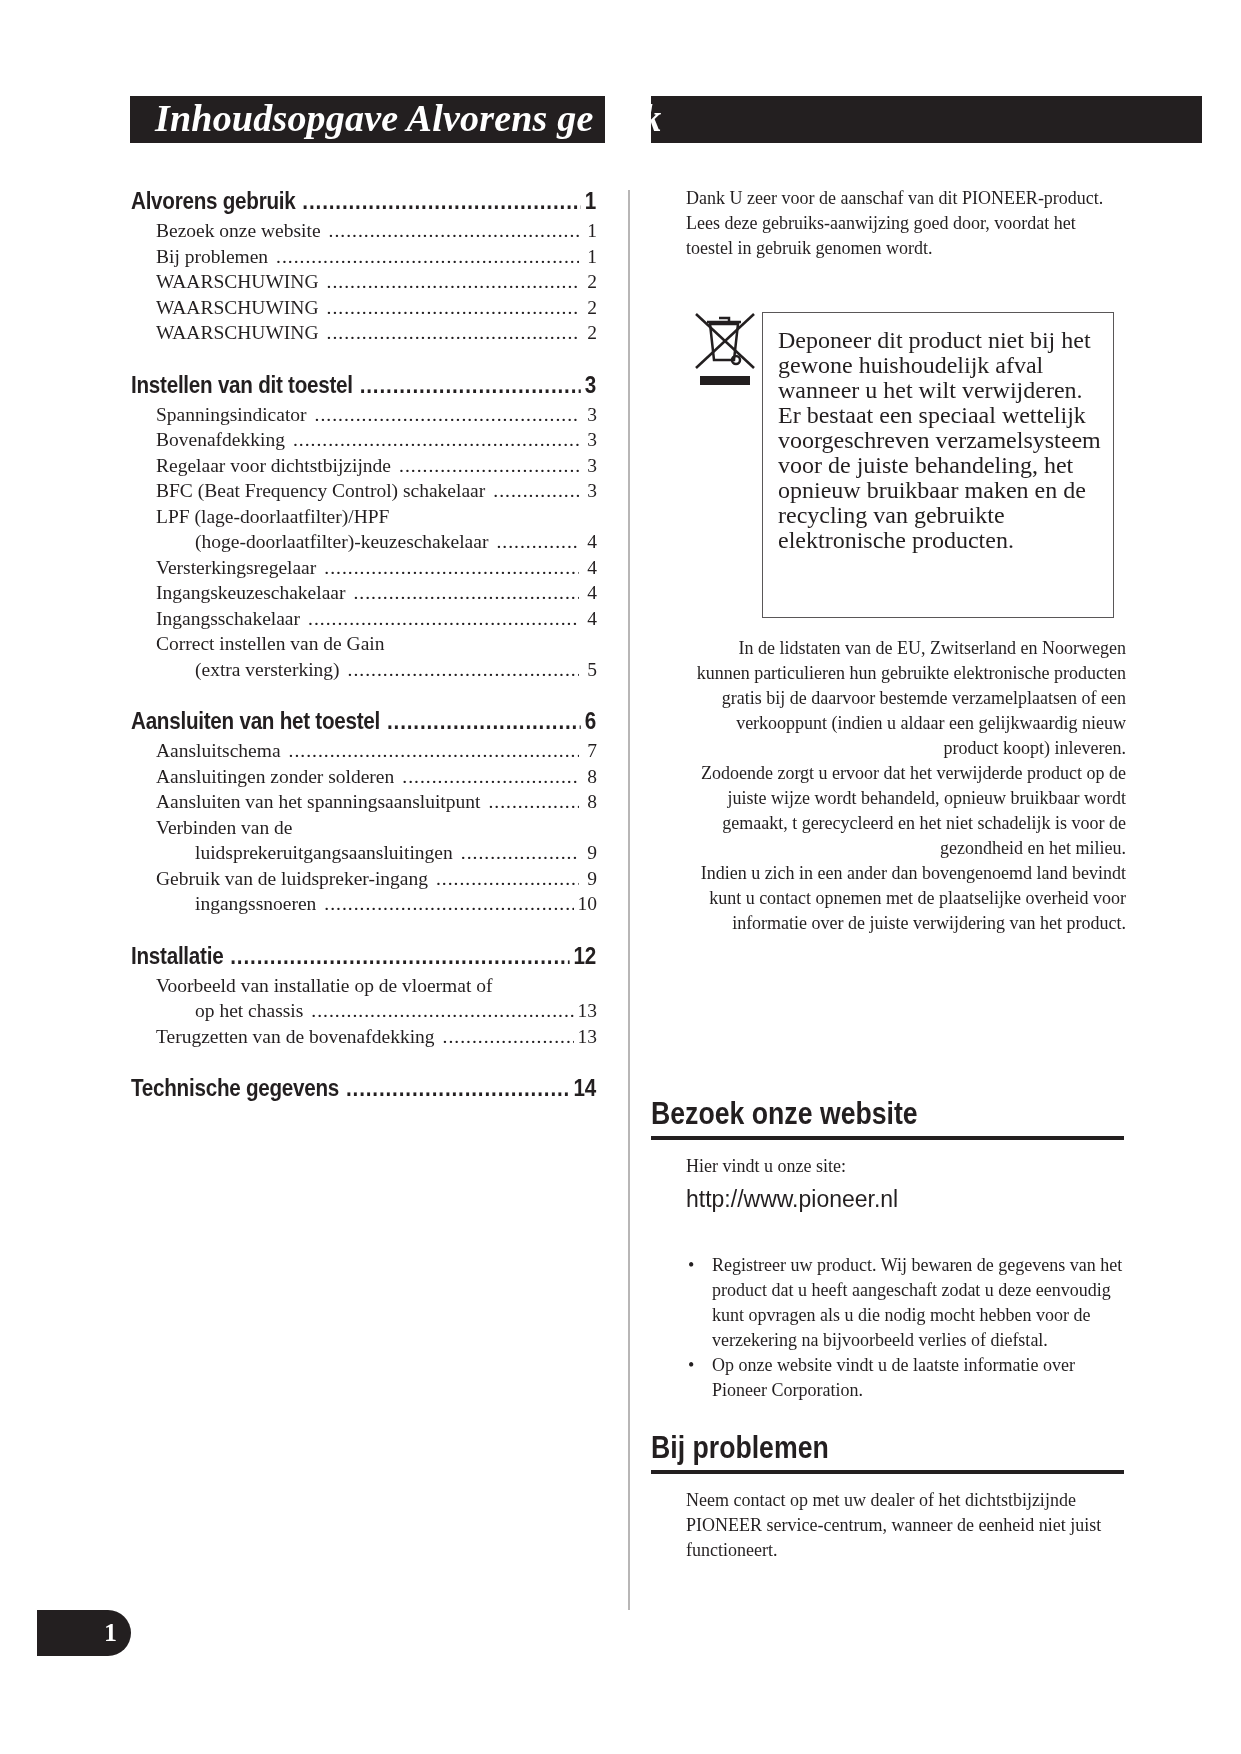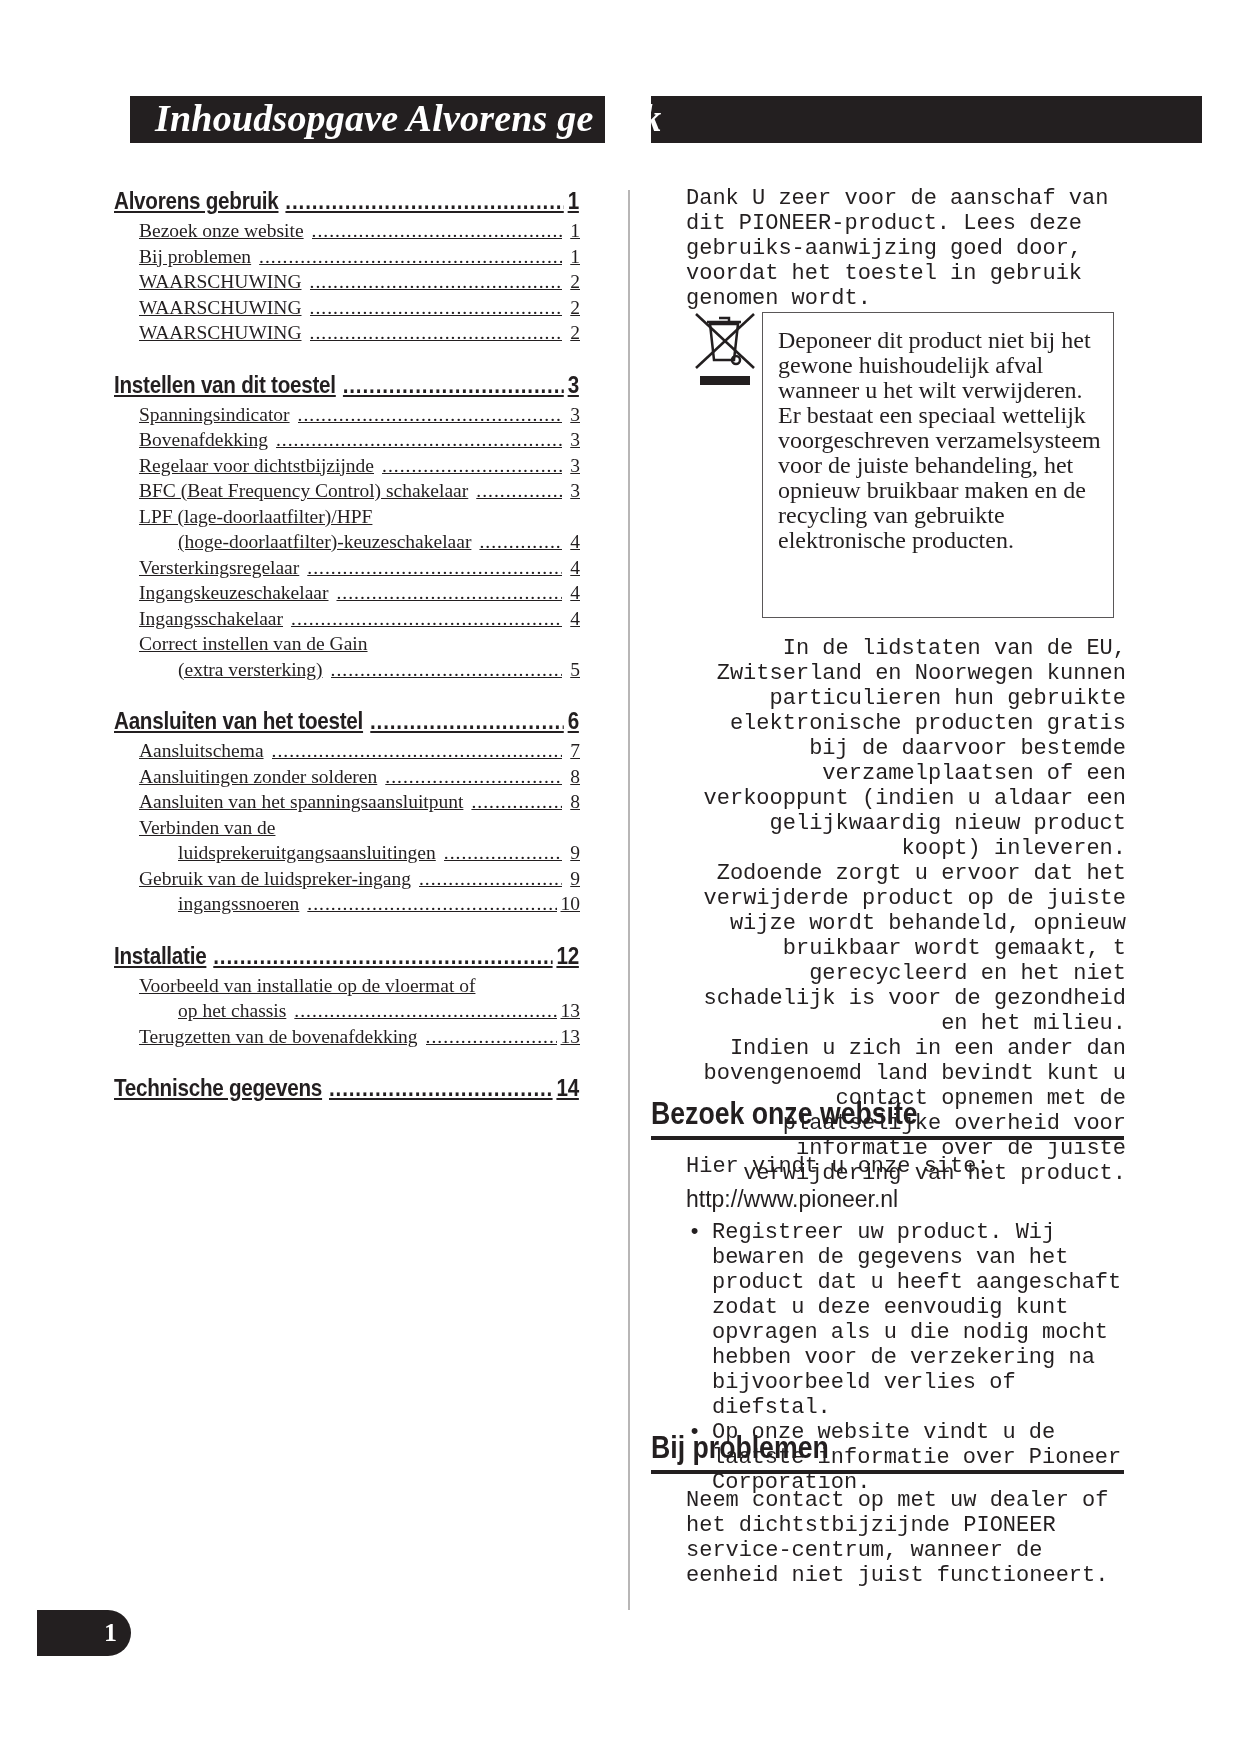--- a/index.html
+++ b/index.html
@@ -12,37 +12,37 @@
   .hdr-title { position: absolute; top: 92px; left: 155px; font-family: "Liberation Serif", "DejaVu Serif", serif;
                font-style: italic; font-weight: bold; font-size: 38px; color: #fff; white-space: nowrap;
                line-height: 52px; letter-spacing: 0.2px; }
   .hdr-title .gap { display: inline-block; width: 38px; }
   .hdr-mask { position: absolute; top: 90px; left: 605px; width: 46px; height: 58px; background: #fff; }
 
   
   .divider { position: absolute; left: 628px; top: 190px; width: 2px; height: 1420px; background: #b8b6b6; }
 
   
-  .toc { position: absolute; left: 114px; top: 184px; width: 466px; text-decoration: underline; }
+  .toc { position: absolute; left: 131px; top: 184px; width: 466px; }
   .toc-section { margin-bottom: 22px; }
   .toc-head { display: flex; align-items: baseline; font-family: "Liberation Sans", "DejaVu Sans", sans-serif;
               font-weight: bold; font-size: 24px; line-height: 34px; transform: scaleX(0.86); transform-origin: left;
               width: 116%; letter-spacing: -0.3px; }
   .toc-row { display: flex; align-items: baseline; font-family: "Liberation Serif", "DejaVu Serif", serif;
              font-size: 19.5px; line-height: 25.5px; padding-left: 25px; }
   .toc-row.cont { padding-left: 64px; }
   .toc-row .dots, .toc-head .dots { flex: 1; overflow: hidden; white-space: nowrap; margin: 0 4px 0 8px; letter-spacing: 1px; }
   .toc-row .dots::after, .toc-head .dots::after { content: "........................................................................................................................"; }
   .toc-row .pg { text-align: right; min-width: 14px; }
   .toc-row .label, .toc-head .label { white-space: nowrap; }
   .toc-row.nodots { display: block; }
 
   
-  .rcol { position: absolute; left: 686px; width: 440px; font-family: Liberation Mono, monospace;
-          font-size: 22px; line-height: 25px; }
+  .rcol { position: absolute; left: 686px; width: 440px; font-family: Liberation Serif, serif;
+          font-size: 18px; line-height: 25px; }
   .p-intro { top: 186px; }
   .weee-icon { position: absolute; left: 692px; top: 310px; width: 66px; height: 80px; }
   .weee-box { position: absolute; left: 762px; top: 312px; width: 352px; height: 306px; border: 1.5px solid #5a5758; box-sizing: border-box; }
   .weee-text { position: absolute; left: 778px; top: 328px; width: 330px; font-family: "Liberation Serif", "DejaVu Serif", serif;
                font-size: 24px; line-height: 25px; }
   .p-eu { top: 636px; text-align: right; }
   .section-title { position: absolute; left: 651px; width: 473px; font-family: "Liberation Sans", "DejaVu Sans", sans-serif;
                    font-weight: bold; font-size: 31px; line-height: 40px; border-bottom: 4px solid #231f20;
                    padding-bottom: 2px; }
   .section-title span { display: inline-block; transform: scaleX(0.86); transform-origin: left; }
@@ -244,21 +244,21 @@
 
 <div class="rcol p-eu" style="position:absolute;">
   <div>In de lidstaten van de EU, Zwitserland en Noorwegen kunnen particulieren hun gebruikte elektronische producten gratis bij de daarvoor bestemde verzamelplaatsen of een verkooppunt (indien u aldaar een gelijkwaardig nieuw product koopt) inleveren.</div>
   <div>Zodoende zorgt u ervoor dat het verwijderde product op de juiste wijze wordt behandeld, opnieuw bruikbaar wordt gemaakt, t gerecycleerd en het niet schadelijk is voor de gezondheid en het milieu.</div>
   <div>Indien u zich in een ander dan bovengenoemd land bevindt kunt u contact opnemen met de plaatselijke overheid voor informatie over de juiste verwijdering van het product.</div>
 </div>
 
 <div class="section-title st-web"><span>Bezoek onze website</span></div>
 <div class="rcol p-site" style="position:absolute;">Hier vindt u onze site:</div>
 <div class="url">http://www.pioneer.nl</div>
-<div class="rcol bullets" style="position:absolute;">
+<div class="rcol bullets" style="position:absolute;margin-top:33px;">
   <div class="bullet">Registreer uw product. Wij bewaren de gegevens van het product dat u heeft aangeschaft zodat u deze eenvoudig kunt opvragen als u die nodig mocht hebben voor de verzekering na bijvoorbeeld verlies of diefstal.</div>
   <div class="bullet">Op onze website vindt u de laatste informatie over Pioneer Corporation.</div>
 </div>
 
 <div class="section-title st-prob"><span>Bij problemen</span></div>
 <div class="rcol p-prob" style="position:absolute;">Neem contact op met uw dealer of het dichtstbijzijnde PIONEER service-centrum, wanneer de eenheid niet juist functioneert.</div>
 
 <div class="page-tab">
   <span class="page-num">1</span>
 </div>

